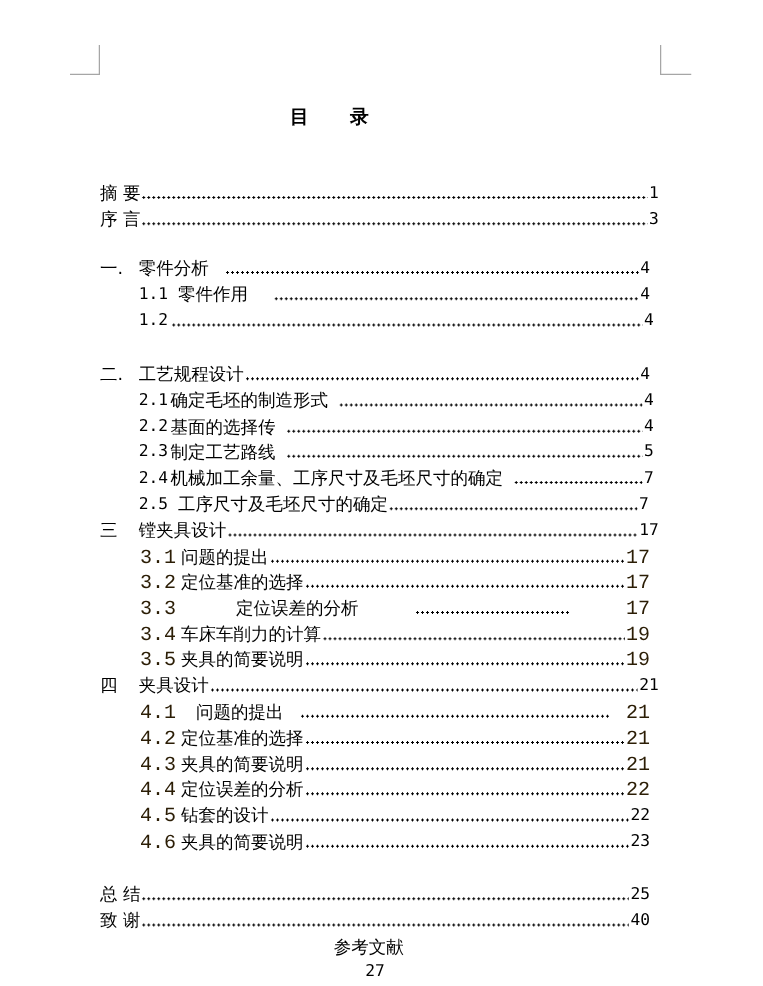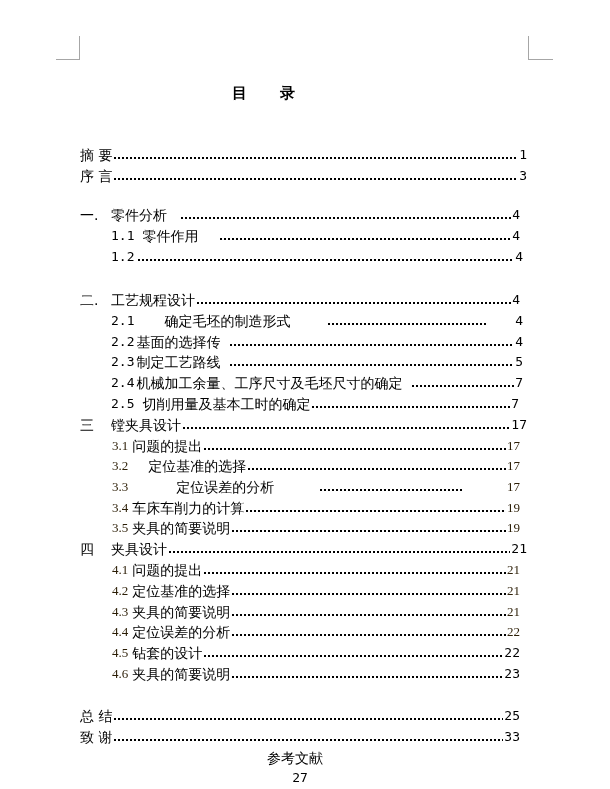--- a/index.html
+++ b/index.html
@@ -12,21 +12,21 @@
   .title span { display:inline-block; }
   .title .t2 { margin-left:33px; }
   .row { position:absolute; height:20px; display:flex; align-items:center;
          font-size:14px; line-height:20px; white-space:nowrap; }
   .row .num { display:inline-block; }
   .row .lbl { display:inline-block; }
   .row .leader { flex:1; height:20px; margin:0 1px;
          background-image:radial-gradient(circle, #000 0.8px, transparent 1px);
          background-size:4px 4px; background-repeat:repeat-x; background-position:0 11px; }
   .row .page { display:inline-block; text-align:right; }
-  .serifnum { font-family:Liberation Serif, serif; font-size:13px; color:#2b1d05; }
+  .serifnum { font-family:Liberation Mono, monospace; font-size:16px; color:#2b1d05; }
   .mono { font-family:"DejaVu Sans Mono", "Liberation Mono", monospace; font-size:13px; }
 </style>
 </head>
 <body>
 
 <div class="corner corner-left"></div>
 <div class="corner corner-right"></div>
 
 <div class="title">
   <span>目</span><span class="t2">录</span>
@@ -60,21 +60,21 @@
   <span class="leader"></span>
   <span class="page mono">4</span>
 </div>
 
 <div class="row" style="left:80px; top:290px; width:440px;">
   <span class="num" style="width:31px;">二.</span>
   <span class="lbl">工艺规程设计</span>
   <span class="leader"></span>
   <span class="page mono">4</span>
 </div>
-<div class="row" style="left:111px; top:311px; width:412px;gap:28px;">
+<div class="row" style="left:111px; top:311px; width:412px;">
   <span class="num mono" style="margin-right:2px;">2.1</span>
   <span class="lbl" style="margin-right:8px;">确定毛坯的制造形式</span>
   <span class="leader"></span>
   <span class="page mono">4</span>
 </div>
 <div class="row" style="left:111px; top:332px; width:412px;">
   <span class="num mono" style="margin-right:2px;">2.2</span>
   <span class="lbl" style="margin-right:8px;">基面的选择传</span>
   <span class="leader"></span>
   <span class="page mono">4</span>
@@ -86,39 +86,39 @@
   <span class="page mono">5</span>
 </div>
 <div class="row" style="left:111px; top:373px; width:412px;">
   <span class="num mono" style="margin-right:2px;">2.4</span>
   <span class="lbl" style="margin-right:8px;">机械加工余量、工序尺寸及毛坯尺寸的确定</span>
   <span class="leader"></span>
   <span class="page mono">7</span>
 </div>
 <div class="row" style="left:111px; top:394px; width:408px;">
   <span class="num mono" style="margin-right:8px;">2.5</span>
-  <span class="lbl">切削用量及基本工时的确定</span>
+  <span class="lbl">工序尺寸及毛坯尺寸的确定</span>
   <span class="leader"></span>
   <span class="page mono">7</span>
 </div>
 
 <div class="row" style="left:80px; top:415px; width:447px;">
   <span class="num" style="width:31px;">三</span>
   <span class="lbl">镗夹具设计</span>
   <span class="leader"></span>
   <span class="page mono">17</span>
 </div>
 <div class="row" style="left:112px; top:436px; width:408px;">
   <span class="num serifnum" style="margin-right:4px;">3.1</span>
   <span class="lbl">问题的提出</span>
   <span class="leader"></span>
   <span class="page serifnum">17</span>
 </div>
 <div class="row" style="left:112px; top:456px; width:408px;">
-  <span class="num serifnum" style="margin-right:20px;">3.2</span>
+  <span class="num serifnum" style="margin-right:4px;">3.2</span>
   <span class="lbl">定位基准的选择</span>
   <span class="leader"></span>
   <span class="page serifnum">17</span>
 </div>
 <div class="row" style="left:112px; top:477px; width:408px;gap:44px;">
   <span class="num serifnum" style="margin-right:4px;">3.3</span>
   <span class="lbl">定位误差的分析</span>
   <span class="leader"></span>
   <span class="page serifnum">17</span>
 </div>
@@ -134,21 +134,21 @@
   <span class="leader"></span>
   <span class="page serifnum">19</span>
 </div>
 
 <div class="row" style="left:80px; top:539px; width:447px;">
   <span class="num" style="width:31px;">四</span>
   <span class="lbl">夹具设计</span>
   <span class="leader"></span>
   <span class="page mono">21</span>
 </div>
-<div class="row" style="left:112px; top:560px; width:408px;">
+<div class="row" style="left:112px; top:560px; width:408px;gap:12px;">
   <span class="num serifnum" style="margin-right:4px;">4.1</span>
   <span class="lbl">问题的提出</span>
   <span class="leader"></span>
   <span class="page serifnum">21</span>
 </div>
 <div class="row" style="left:112px; top:581px; width:408px;">
   <span class="num serifnum" style="margin-right:4px;">4.2</span>
   <span class="lbl">定位基准的选择</span>
   <span class="leader"></span>
   <span class="page serifnum">21</span>
@@ -179,19 +179,19 @@
 </div>
 
 <div class="row" style="left:80px; top:706px; width:440px;">
   <span class="lbl">总 结</span>
   <span class="leader"></span>
   <span class="page mono">25</span>
 </div>
 <div class="row" style="left:80px; top:727px; width:440px;">
   <span class="lbl">致 谢</span>
   <span class="leader"></span>
-  <span class="page mono">33</span>
+  <span class="page mono">40</span>
 </div>
 <div class="row" style="left:80px; top:748px; width:440px;flex-direction:column;">
   <span class="lbl" style="margin-right:10px;">参考文献</span>
   <span class="leader"></span>
   <span class="page mono">27</span>
 </div>
 
 </body></html>

